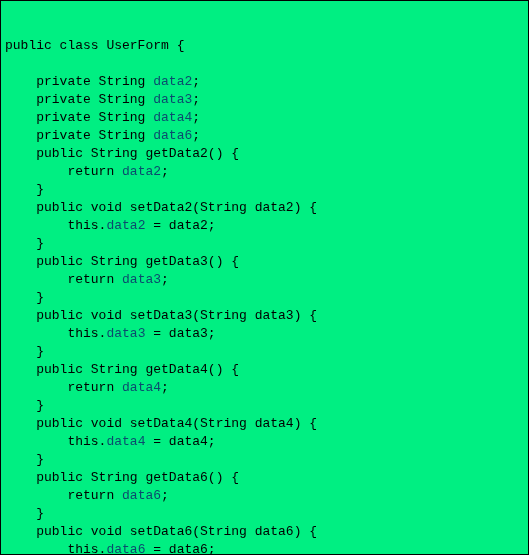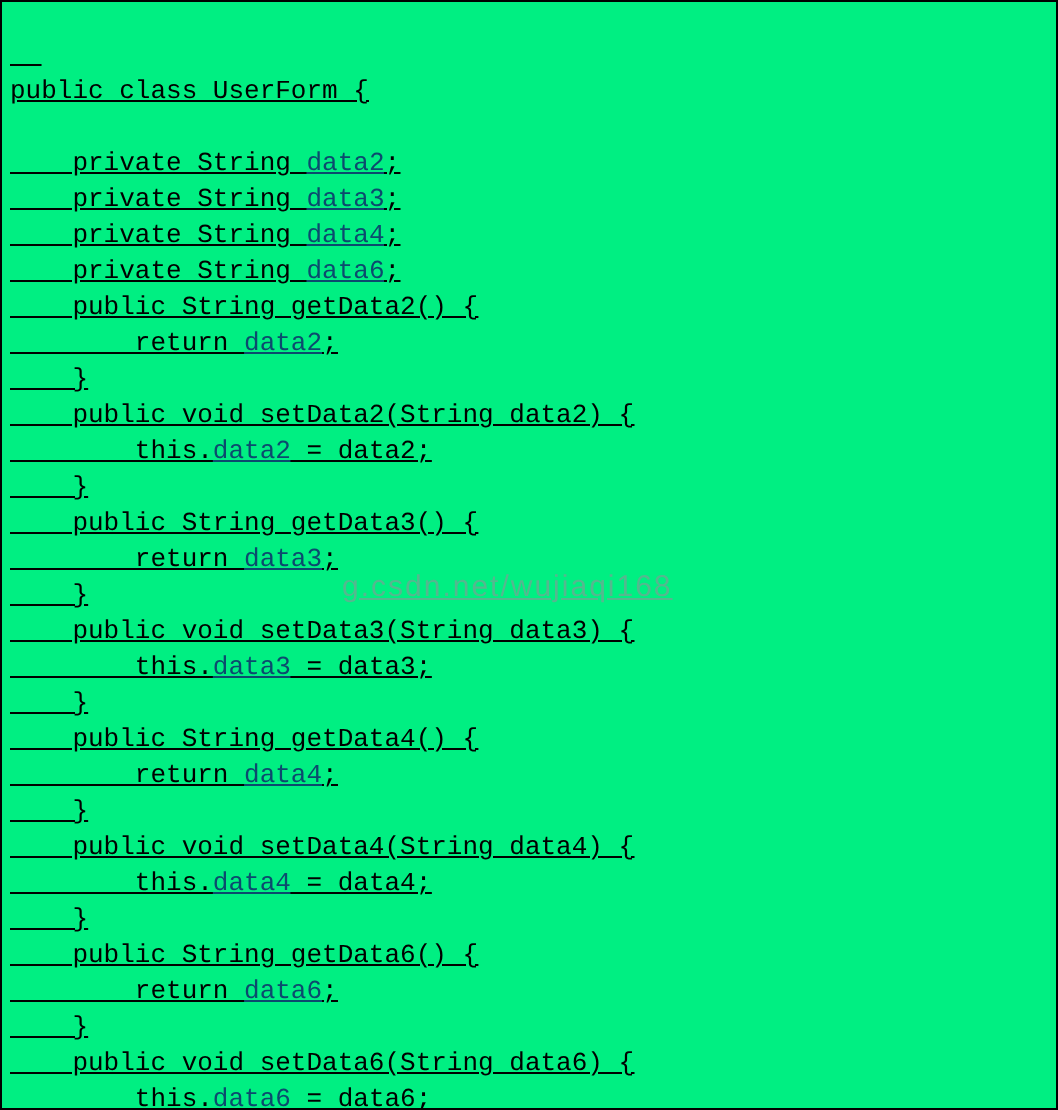--- a/index.html
+++ b/index.html
@@ -1,15 +1,15 @@
 <!DOCTYPE html>
 <html><head>
 <meta charset="utf-8">
 <style>
-  * { margin: 0; padding: 0; box-sizing: border-box; text-decoration: underline; }
+  * { margin: 0; padding: 0; box-sizing: border-box; }
   body {
     font-family: "Courier New", Courier, monospace;
     font-size: 13px;
     background: #fff;
     padding: 0;
   }
   .code-block {
     background: #00ef82;
     border: 1px solid #000;
     width: 529px;
@@ -34,14 +34,13 @@
     left: 170px;
   }
 </style>
 </head>
 <body>
 
 <div class="code-block">
   <div id="lines-container"><span class="line">public class UserForm {</span><span class="line"></span><span class="line">    private String <span class="field">data2</span>;</span><span class="line">    private String <span class="field">data3</span>;</span><span class="line">    private String <span class="field">data4</span>;</span><span class="line">    private String <span class="field">data6</span>;</span><span class="line">    public String getData2() {</span><span class="line">        return <span class="field">data2</span>;</span><span class="line">    }</span><span class="line">    public void setData2(String data2) {</span><span class="line">        this.<span class="field">data2</span> = data2;</span><span class="line">    }</span><span class="line">    public String getData3() {</span><span class="line">        return <span class="field">data3</span>;</span><span class="line">    }</span><span class="line">    public void setData3(String data3) {</span><span class="line">        this.<span class="field">data3</span> = data3;</span><span class="line">    }</span><span class="line">    public String getData4() {</span><span class="line">        return <span class="field">data4</span>;</span><span class="line">    }</span><span class="line">    public void setData4(String data4) {</span><span class="line">        this.<span class="field">data4</span> = data4;</span><span class="line">    }</span><span class="line">    public String getData6() {</span><span class="line">        return <span class="field">data6</span>;</span><span class="line">    }</span><span class="line">    public void setData6(String data6) {</span><span class="line">        this.<span class="field">data6</span> = data6;</span></div>
   
   
-  <div class="watermark">g.csdn.net/wujiaqi168</div>
 </div>
 
 </body></html>

